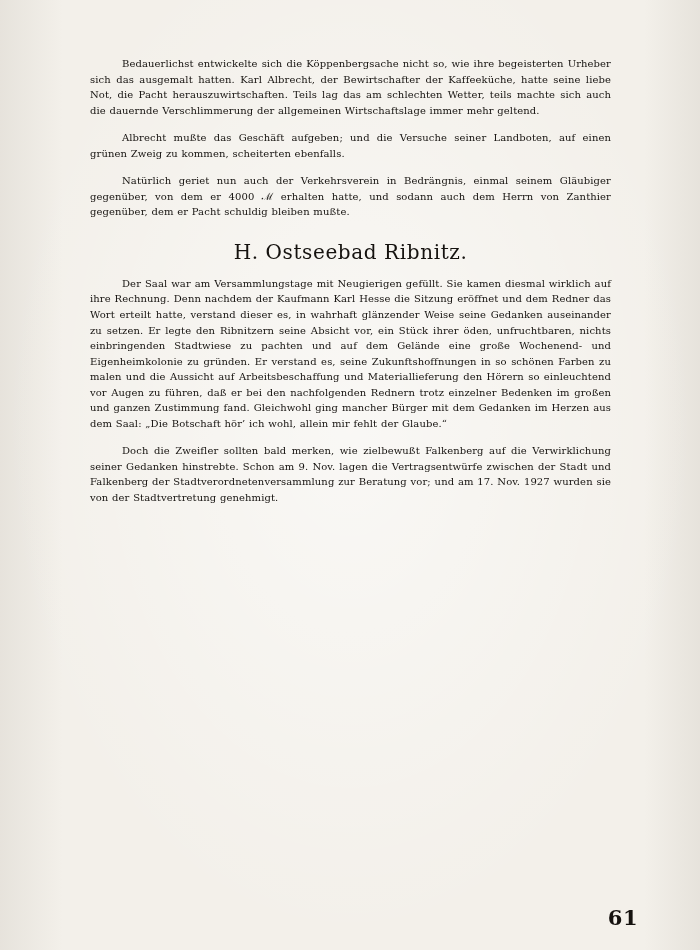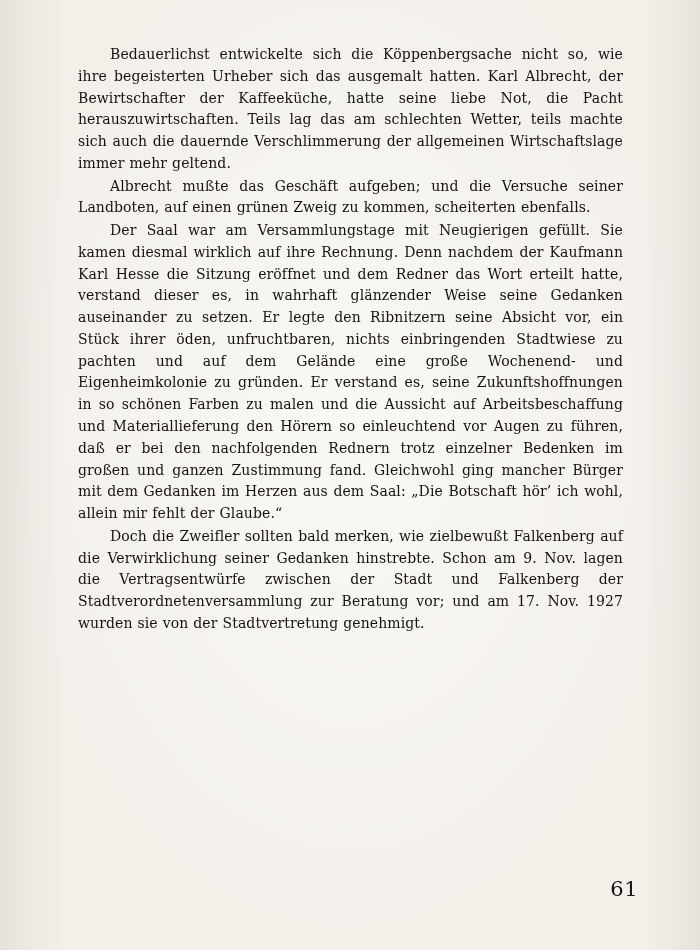--- a/index.html
+++ b/index.html
@@ -26,22 +26,22 @@
       linear-gradient(90deg, rgba(120,110,95,0.10) 0%, rgba(0,0,0,0) 9%, rgba(0,0,0,0) 92%, rgba(120,110,95,0.10) 100%);
     pointer-events: none;
   }
   .content {
     position: absolute;
     left: 78px;
     top: 44px;
     width: 545px;
   }
   p {
-    margin: 0;
-    font-size: 14px;
+    margin: 12px;
+    font-size: 10px;
     line-height: 1.555;
     text-align: justify;
     text-indent: 32px;
     letter-spacing: 0.1px;
     word-spacing: 0.4px;
   }
   p + p {
     margin-top: 1px;
   }
   .heading {
@@ -51,34 +51,38 @@
     margin: 20px 0 11px 0;
     letter-spacing: 0.6px;
     font-weight: normal;
   }
   .heading .hd-text {
     border-bottom: 0px solid transparent;
   }
   .folio {
     position: absolute;
     right: 62px;
-    bottom: 49px;
+    bottom: 20px;
     font-size: 21px;
-    font-weight: normal;
+    font-weight: bold;
     letter-spacing: 0.5px;
   }
 </style>
 </head>
 <body>
 
 <div class="page">
   <div class="content">
     <p>Bedauerlichst entwickelte sich die Köppenbergsache nicht so, wie ihre begeisterten Urheber sich das ausgemalt hatten. Karl Albrecht, der Bewirtschafter der Kaffeeküche, hatte seine liebe Not, die Pacht herauszuwirtschaften. Teils lag das am schlechten Wetter, teils machte sich auch die dauernde Verschlimmerung der allgemeinen Wirtschaftslage immer mehr geltend.</p>
     <p>Albrecht mußte das Geschäft aufgeben; und die Versuche seiner Landboten, auf einen grünen Zweig zu kommen, scheiterten ebenfalls.</p>
+    <p>Natürlich geriet nun auch der Verkehrsverein in Bedrängnis, einmal seinem Gläubiger gegenüber, von dem er 4000 ℳ erhalten hatte, und sodann auch dem Herrn von Zanthier gegenüber, dem er Pacht schuldig bleiben mußte.</p>
 
+    <h2 class="heading">
+      <span class="hd-text">H. Ostseebad Ribnitz.</span>
+    </h2>
 
     <p>Der Saal war am Versammlungstage mit Neugierigen gefüllt. Sie kamen diesmal wirklich auf ihre Rechnung. Denn nachdem der Kaufmann Karl Hesse die Sitzung eröffnet und dem Redner das Wort erteilt hatte, verstand dieser es, in wahrhaft glänzender Weise seine Gedanken auseinander zu setzen. Er legte den Ribnitzern seine Absicht vor, ein Stück ihrer öden, unfruchtbaren, nichts einbringenden Stadtwiese zu pachten und auf dem Gelände eine große Wochenend- und Eigenheimkolonie zu gründen. Er verstand es, seine Zukunftshoffnungen in so schönen Farben zu malen und die Aussicht auf Arbeitsbeschaffung und Materiallieferung den Hörern so einleuchtend vor Augen zu führen, daß er bei den nachfolgenden Rednern trotz einzelner Bedenken im großen und ganzen Zustimmung fand. Gleichwohl ging mancher Bürger mit dem Gedanken im Herzen aus dem Saal: „Die Botschaft hör’ ich wohl, allein mir fehlt der Glaube.“</p>
     <p>Doch die Zweifler sollten bald merken, wie zielbewußt Falkenberg auf die Verwirklichung seiner Gedanken hinstrebte. Schon am 9. Nov. lagen die Vertragsentwürfe zwischen der Stadt und Falkenberg der Stadtverordnetenversammlung zur Beratung vor; und am 17. Nov. 1927 wurden sie von der Stadtvertretung genehmigt.</p>
 
   </div>
 
   <div class="folio">61</div>
 </div>
 
 </body></html>

